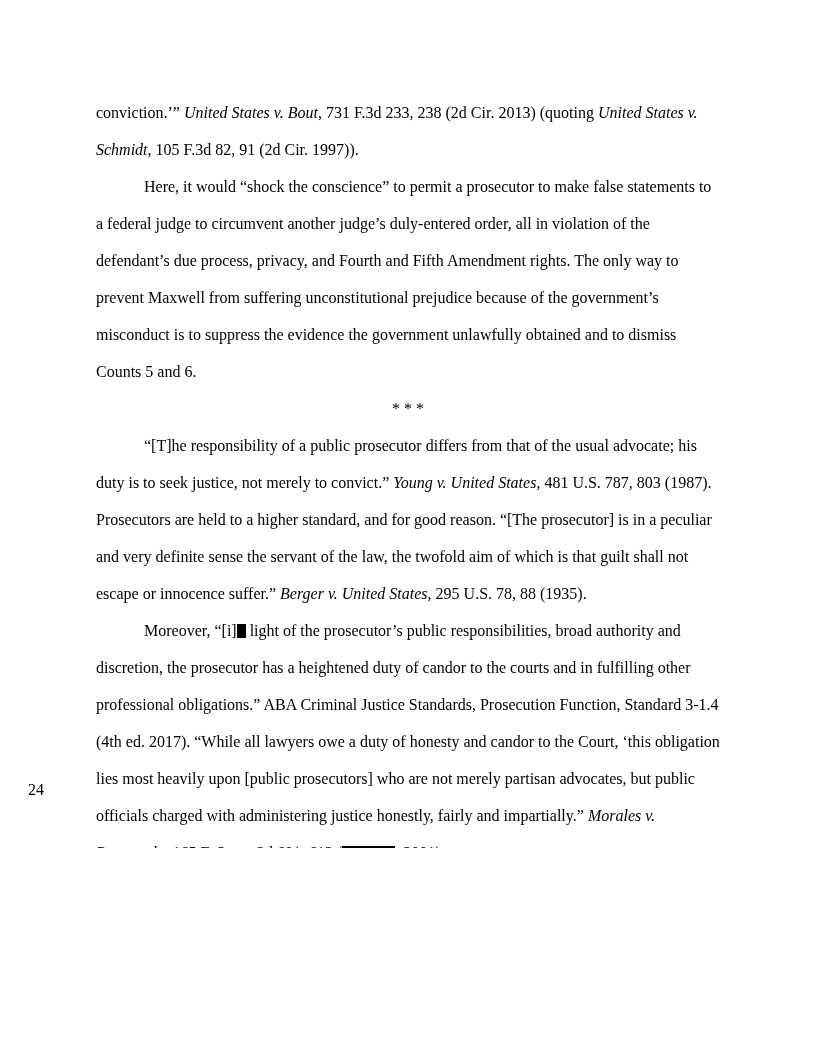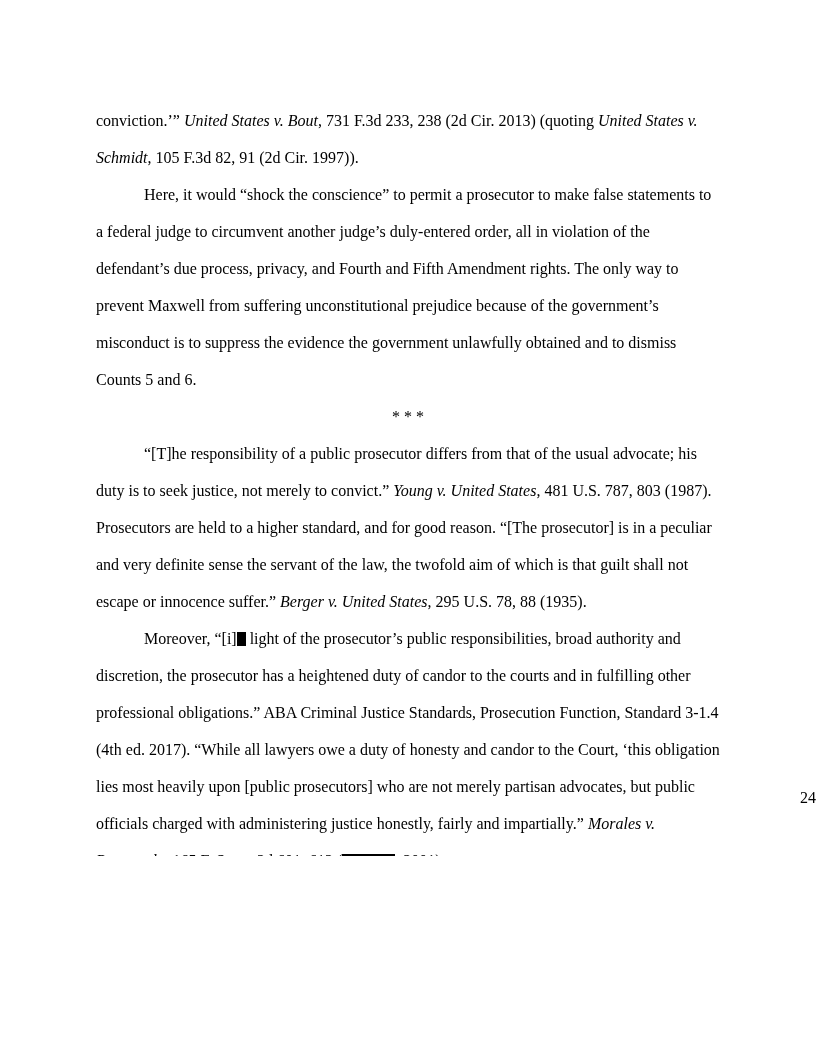--- a/index.html
+++ b/index.html
@@ -1,21 +1,21 @@
 <!DOCTYPE html>
 <html><head>
 <meta charset="utf-8">
 <style>
   * { margin: 0; padding: 0; box-sizing: border-box; }
   html, body { background: #ffffff; }
   .page {
     position: relative;
     width: 816px;
     height: 840px;
-    margin: 16px auto;
+    margin: 8px auto;
     background: #ffffff;
     font-family: "Liberation Serif", "DejaVu Serif", serif;
     font-size: 16px;
     color: #000000;
     overflow: hidden;
   }
   .content {
     position: absolute;
     top: 86px;
     left: 96px;
@@ -32,22 +32,23 @@
     display: inline-block;
     height: 14px;
     background: #000000;
     vertical-align: -2px;
   }
   .footer {
     position: absolute;
     bottom: 48px;
     left: 0;
     width: 100%;
-    text-align: right;
+    text-align: left;
     line-height: 20px;
+    padding-left: 28px;
   }
 </style>
 </head>
 <body>
 
 <div class="page">
   <div class="content">
       <p class="para"><span>conviction.’” </span><i>United States v. Bout</i><span>, 731 F.3d 233, 238 (2d Cir. 2013) (quoting </span><i>United States v. Schmidt</i><span>, 105 F.3d 82, 91 (2d Cir. 1997)).</span></p>
       <p class="para indent"><span>Here, it would “shock the conscience” to permit a prosecutor to make false statements to a federal judge to circumvent another judge’s duly-entered order, all in violation of the defendant’s due process, privacy, and Fourth and Fifth Amendment rights. The only way to prevent Maxwell from suffering unconstitutional prejudice because of the government’s misconduct is to suppress the evidence the government unlawfully obtained and to dismiss Counts 5 and 6.</span></p>
       <p class="para center"><span>* * *</span></p>

